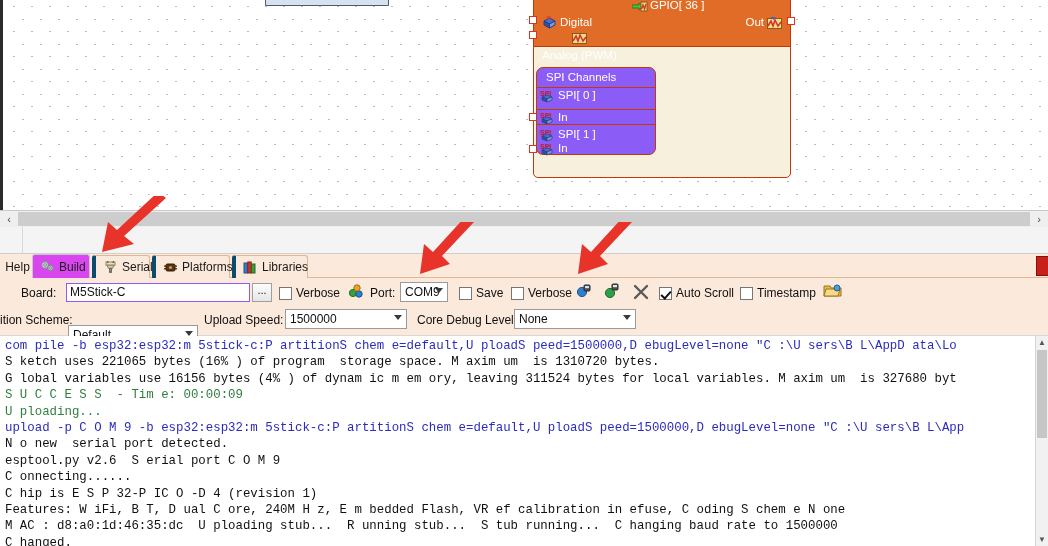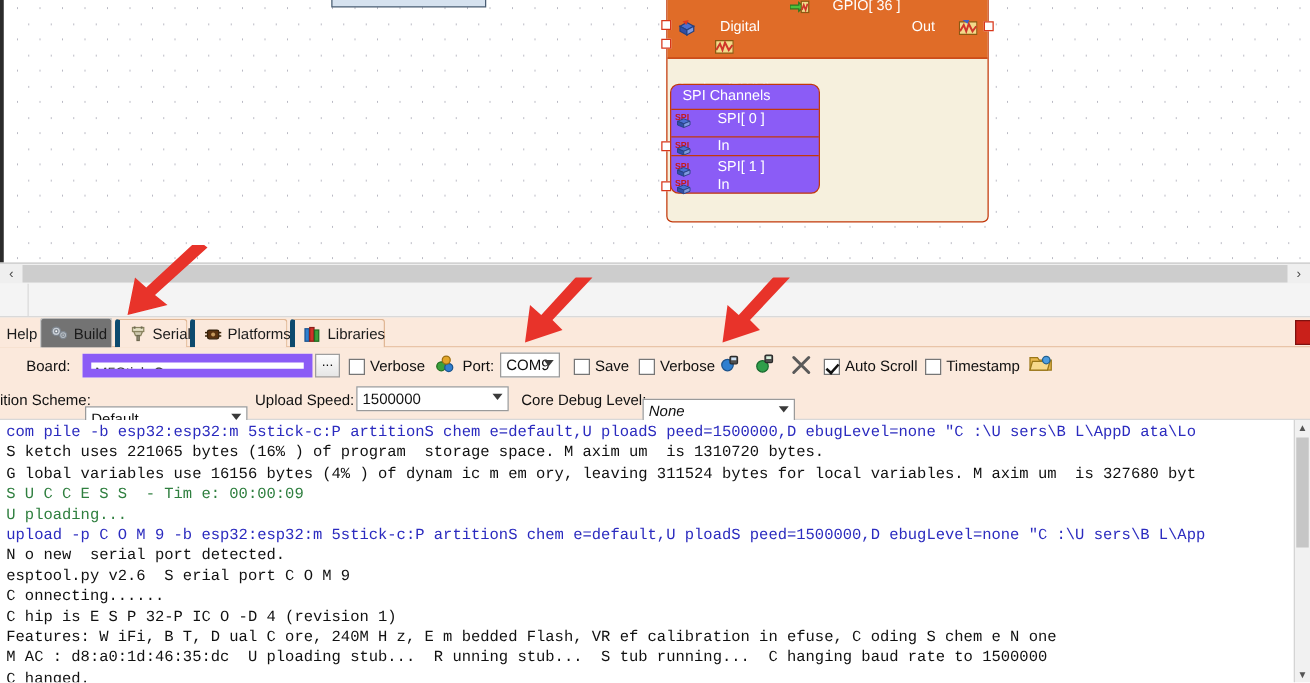--- a/index.html
+++ b/index.html
@@ -45,21 +45,21 @@
   }
   .node-band {
     position: absolute; left: 0; right: 0;
     background: #e06c28;
     border-top: 1px solid #c2380b;
     border-bottom: 1px solid #c2380b;
     box-sizing: border-box;
   }
   .band-b { top: 16px; height: 52px; }
 
-  .row { position: absolute; display: flex; align-items: center; gap: 19px; }
+  .row { position: absolute; display: flex; align-items: center; gap: 3px; }
   .lbl {
     font-family: "Liberation Sans", sans-serif;
     font-size: 11.5px; color: #ffffff;
     white-space: nowrap; line-height: 13px;
   }
 
   
   .port {
     position: absolute; width: 8px; height: 8px;
     background: #ffffff; border: 1.5px solid #d8361a; box-sizing: border-box;
@@ -118,42 +118,42 @@
     padding: 0 7px; box-sizing: border-box;
     font-size: 12px; color: #1b1b1b;
     background: #fbe9dc;
     border-left: 4px solid #0c4a6e; border-right: 1px solid #e0b795;
     border-top: 1px solid #e0b795;
     border-radius: 3px 3px 0 0;
     white-space: nowrap;
   }
   .tab.plain { border-color: transparent; }
   .tab.active {
-    background: #737373;
+    background: #d946ef;
     border: 1px solid #c9c9c9; border-bottom: 1px solid #ffffff;
     top: 0px; height: 25px;
   }
 
   
   .opts {
     position: absolute; left: 0; top: 278px; width: 1048px; height: 58px;
     background: #fbe9dc;
     border-bottom: 1px solid #d8d8d8;
     box-sizing: border-box;
   }
   .opt-row { position: absolute; left: 0; width: 960px; height: 26px; }
   .opt-row.r1 { top: 3px; }
   .opt-row.r2 { top: 30px; }
   .fld-label {
     position: absolute; font-size: 12px; color: #101010;
     line-height: 20px; white-space: nowrap;
   }
   .textbox {
     position: absolute; height: 19px; background: #ffffff;
-    border: 7px solid #8b5cf6; box-sizing: border-box;
+    border: 1px solid #8b5cf6; box-sizing: border-box;
     font-size: 12px; color: #101010; line-height: 17px;
     padding: 0 3px; white-space: nowrap; overflow: hidden;
   }
   .combo {
     position: absolute; height: 20px; background: #ffffff;
     border: 1px solid #9a9a9a; box-sizing: border-box;
     font-size: 12px; color: #101010; line-height: 18px;
     padding: 0 16px 0 4px; white-space: nowrap; overflow: hidden;
   }
   .combo .caret {
@@ -503,21 +503,21 @@
 
       <span class="fld-label" style="left:204px; top:2px;">Upload Speed:</span>
 
       <div class="combo" style="left:285px; top:1px; width:122px;">
         <span>1500000</span>
         <span class="caret"></span>
       </div>
 
       <span class="fld-label" style="left:417px; top:2px;">Core Debug Level:</span>
 
-      <div class="combo" style="left:514px; top:11px; width:122px;font-style:italic;">
+      <div class="combo" style="left:514px; top:1px; width:122px;">
         <span>None</span>
         <span class="caret"></span>
       </div>
     </div>
   </div>
 
   <div class="red-clip"></div>
 
   <div class="console">
     <div class="cons-text" id="console-lines"><span class="ln c-blue">com pile -b esp32:esp32:m 5stick-c:P artitionS chem e=default,U ploadS peed=1500000,D ebugLevel=none "C :\U sers\B L\AppD ata\Lo</span><span class="ln c-black">S ketch uses 221065 bytes (16% ) of program  storage space. M axim um  is 1310720 bytes.</span><span class="ln c-black">G lobal variables use 16156 bytes (4% ) of dynam ic m em ory, leaving 311524 bytes for local variables. M axim um  is 327680 byt</span><span class="ln c-green">S U C C E S S  - Tim e: 00:00:09</span><span class="ln c-green">U ploading...</span><span class="ln c-blue">upload -p C O M 9 -b esp32:esp32:m 5stick-c:P artitionS chem e=default,U ploadS peed=1500000,D ebugLevel=none "C :\U sers\B L\App</span><span class="ln c-black">N o new  serial port detected.</span><span class="ln c-black">esptool.py v2.6  S erial port C O M 9</span><span class="ln c-black">C onnecting......</span><span class="ln c-black">C hip is E S P 32-P IC O -D 4 (revision 1)</span><span class="ln c-black">Features: W iFi, B T, D ual C ore, 240M H z, E m bedded Flash, VR ef calibration in efuse, C oding S chem e N one</span><span class="ln c-black">M AC : d8:a0:1d:46:35:dc  U ploading stub...  R unning stub...  S tub running...  C hanging baud rate to 1500000</span><span class="ln c-black">C hanged.</span></div>

